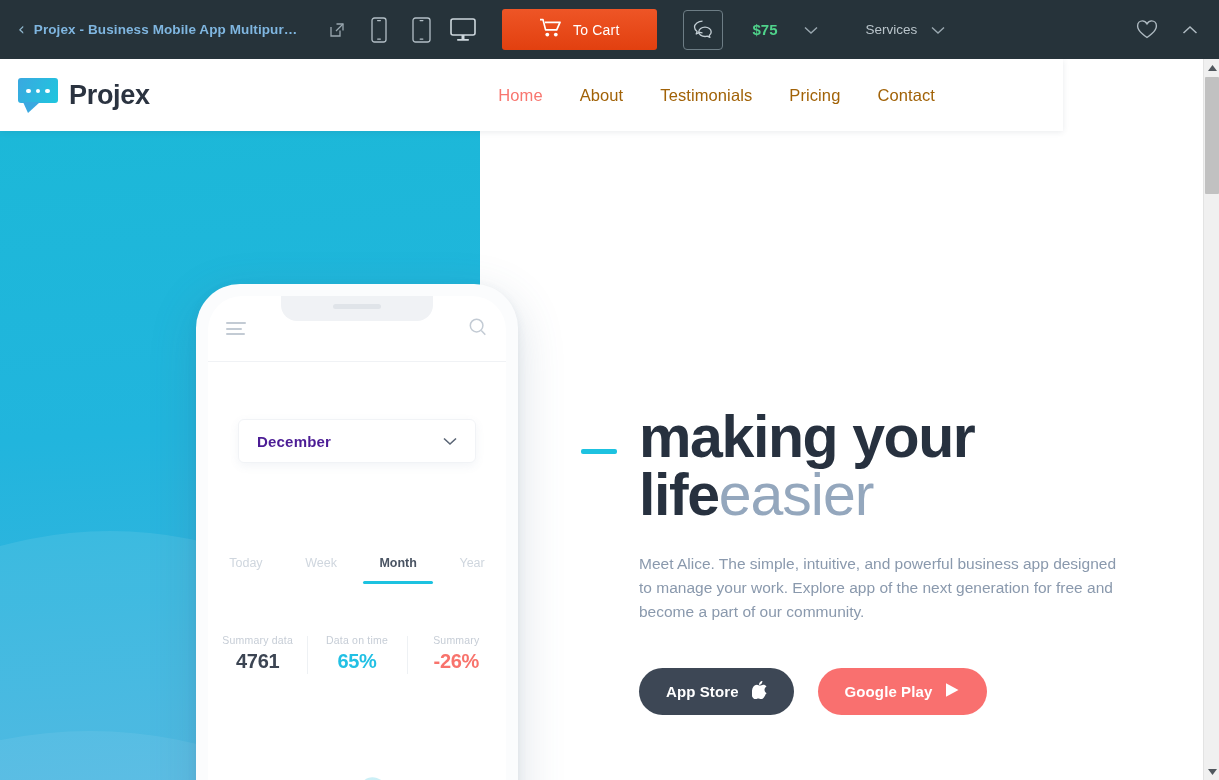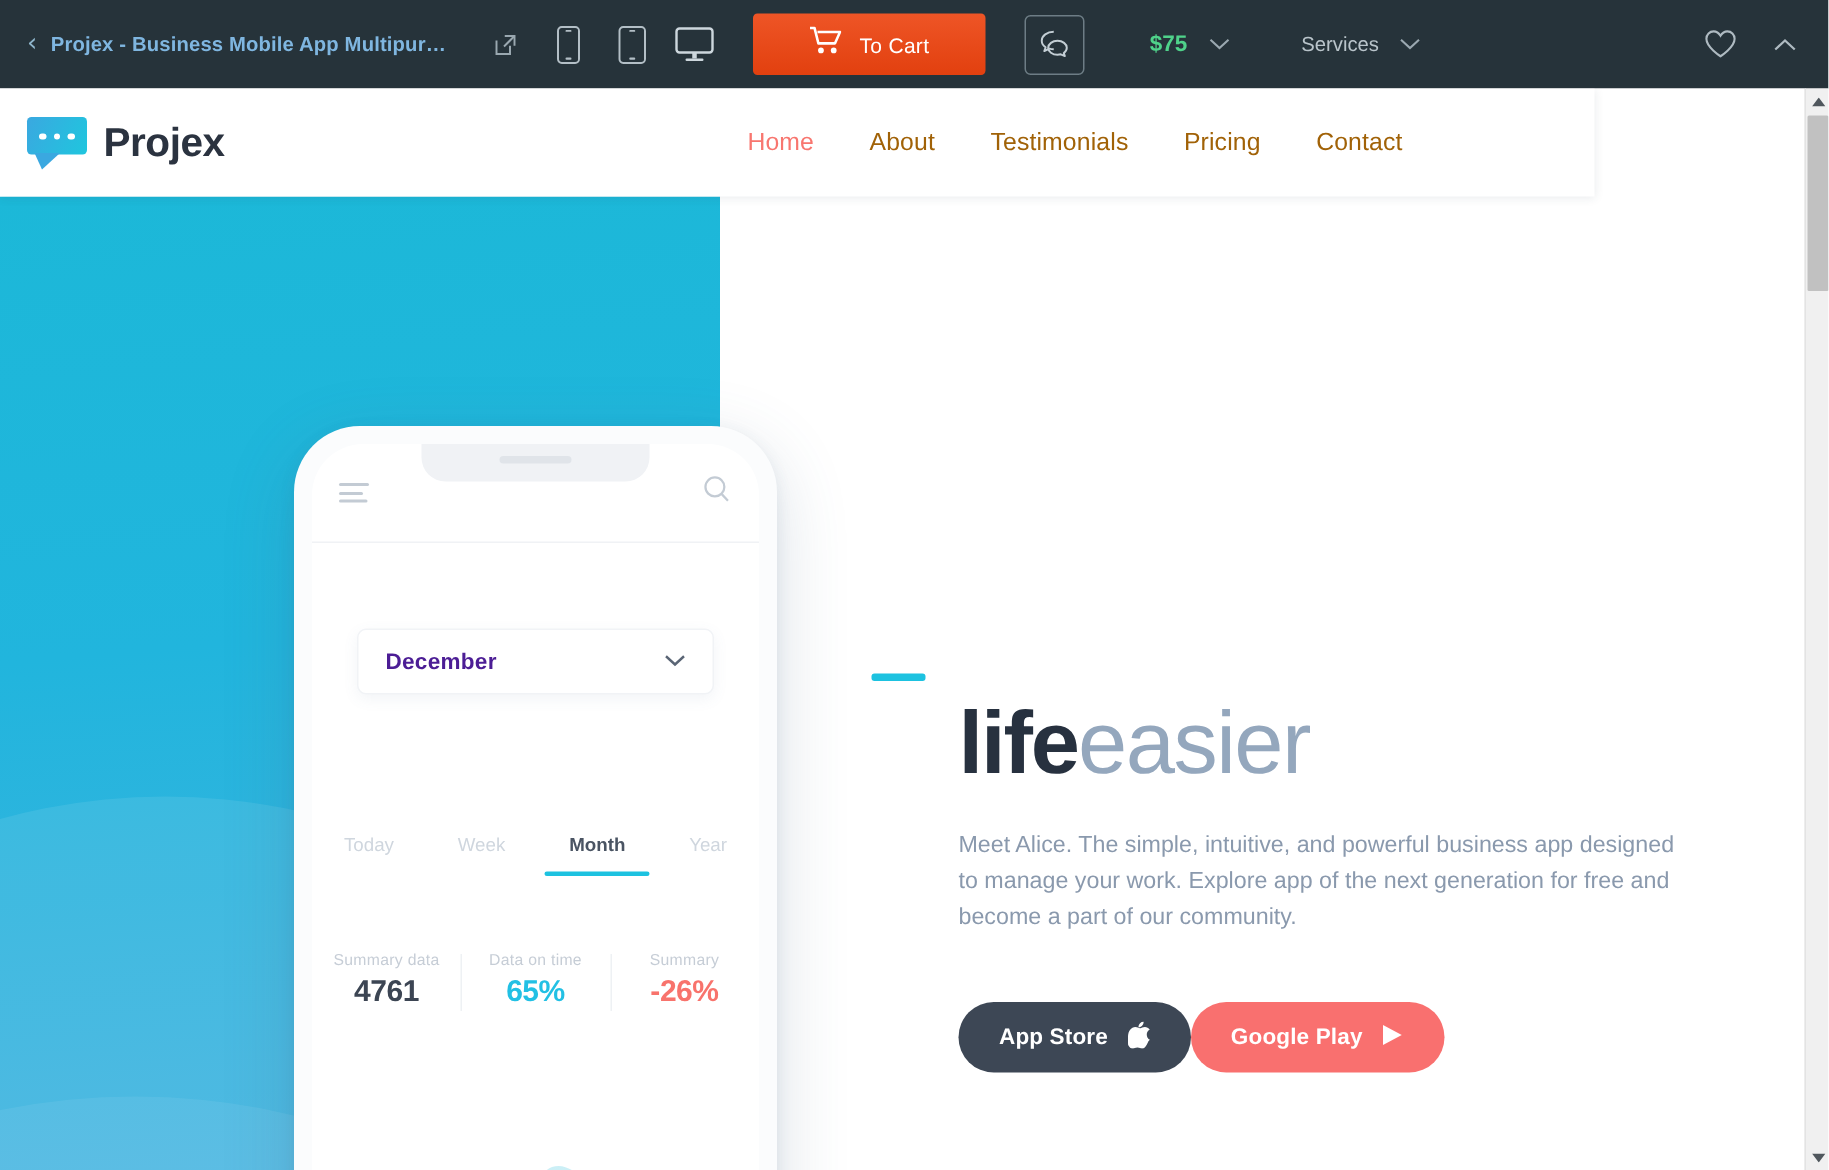--- a/index.html
+++ b/index.html
@@ -40,21 +40,21 @@
     cursor:pointer;
   }
   .tb-cart .lbl{ color:#fff; font-size:14px; letter-spacing:.2px; }
 
   .tb-chat{
     margin-left:26px; width:40px; height:40px;
     border:1px solid #6d7d85; border-radius:4px;
     display:flex; align-items:center; justify-content:center; cursor:pointer;
   }
 
-  .tb-price{ margin-left:44px; display:flex; align-items:center; gap:14px; cursor:pointer; }
+  .tb-price{ margin-left:30px; display:flex; align-items:center; gap:26px; cursor:pointer; }
   .tb-price .amt{ color:#4fd28a; font-size:15px; font-weight:bold; }
 
   .tb-services{ margin-left:48px; display:flex; align-items:center; gap:14px; cursor:pointer;text-align:right; }
   .tb-services .lbl{ color:#b9c4ca; font-size:13.5px; }
 
   .tb-right{ margin-left:auto; display:flex; align-items:center; gap:20px; padding-right:18px; }
   .tb-heart{ cursor:pointer; width:24px; height:24px; }
   .tb-up{ cursor:pointer; width:22px; height:22px; display:flex; align-items:center; justify-content:center; }
 
   .chev{ display:inline-block; }
@@ -189,21 +189,21 @@
   }
   .h-dash{
     position:absolute; left:-58px; top:41px; width:36px; height:5px;
     background:#1dc2e0; border-radius:2px;
   }
   .h-title .soft{ color:#94a7bd; font-weight:normal; letter-spacing:-1px; }
   .h-sub{
     margin-top:27px; width:488px;
     font-size:15.5px; line-height:1.54; color:#8a99ad;
   }
-  .h-btns{ margin-top:45px; display:flex; }
+  .h-btns{ margin-top:45px; display:flex; gap:24px; }
   .btn{
     height:47px; padding:0 27px; border-radius:24px;
     display:flex; align-items:center; justify-content:center; gap:13px;
     cursor:pointer; font-size:15px; font-weight:bold; color:#fff; letter-spacing:.1px;
   }
   .btn-dark{ background:#3d4755; }
   .btn-pink{ background:#f9706f; }
 
   
   .scrollbar{
@@ -400,21 +400,21 @@
               </linearGradient>
             </defs>
             <path d="M0,126 C8,118 14,98 24,96 C34,94 38,116 46,124 C54,132 56,150 64,152 C74,154 80,132 88,120 C96,108 100,84 110,80 C120,76 124,90 134,88 C144,86 150,68 160,64 C172,60 180,74 190,74 C200,74 206,62 216,68 C226,74 228,104 236,118 C244,132 248,150 258,152 C268,154 274,136 282,128 L298,120 L298,210 L0,210 Z" fill="url(#ag)"></path>
           </svg>
         </div>
       </div>
 
       <div class="hero-text">
         <h1 class="h-title">
           <span class="h-dash"></span>
-          <br>
+          <span>making your</span><br>
           <span>life</span><span class="soft">easier</span>
         </h1>
         <p class="h-sub">Meet Alice. The simple, intuitive, and powerful business app designed to manage your work. Explore app of the next generation for free and become a part of our community.</p>
         <div class="h-btns">
           <div class="btn btn-dark">
             <span>App Store</span>
             <span>
               <svg width="15" height="18" viewBox="0 0 15 18">
                   <path d="M10.4 0c.1 1-.3 2-.9 2.7-.6.7-1.6 1.3-2.5 1.2-.1-1 .4-2 .9-2.6C8.6.5 9.6 0 10.4 0zM13.6 13.2c-.4 1-.6 1.4-1.1 2.3-.8 1.2-1.8 2.7-3.1 2.7-1.2 0-1.5-.8-3.1-.8-1.6 0-1.9.8-3.1.8-1.3 0-2.3-1.3-3.1-2.6C-.2 12.1-.4 7.9 1.3 5.7c1-1.2 2.3-2 3.6-2 1.3 0 2.1.8 3.2.8 1 0 1.7-.8 3.2-.8 1.2 0 2.4.6 3.2 1.7-2.9 1.6-2.4 5.7.1 6.8z" fill="#fff"></path>
                 </svg>

